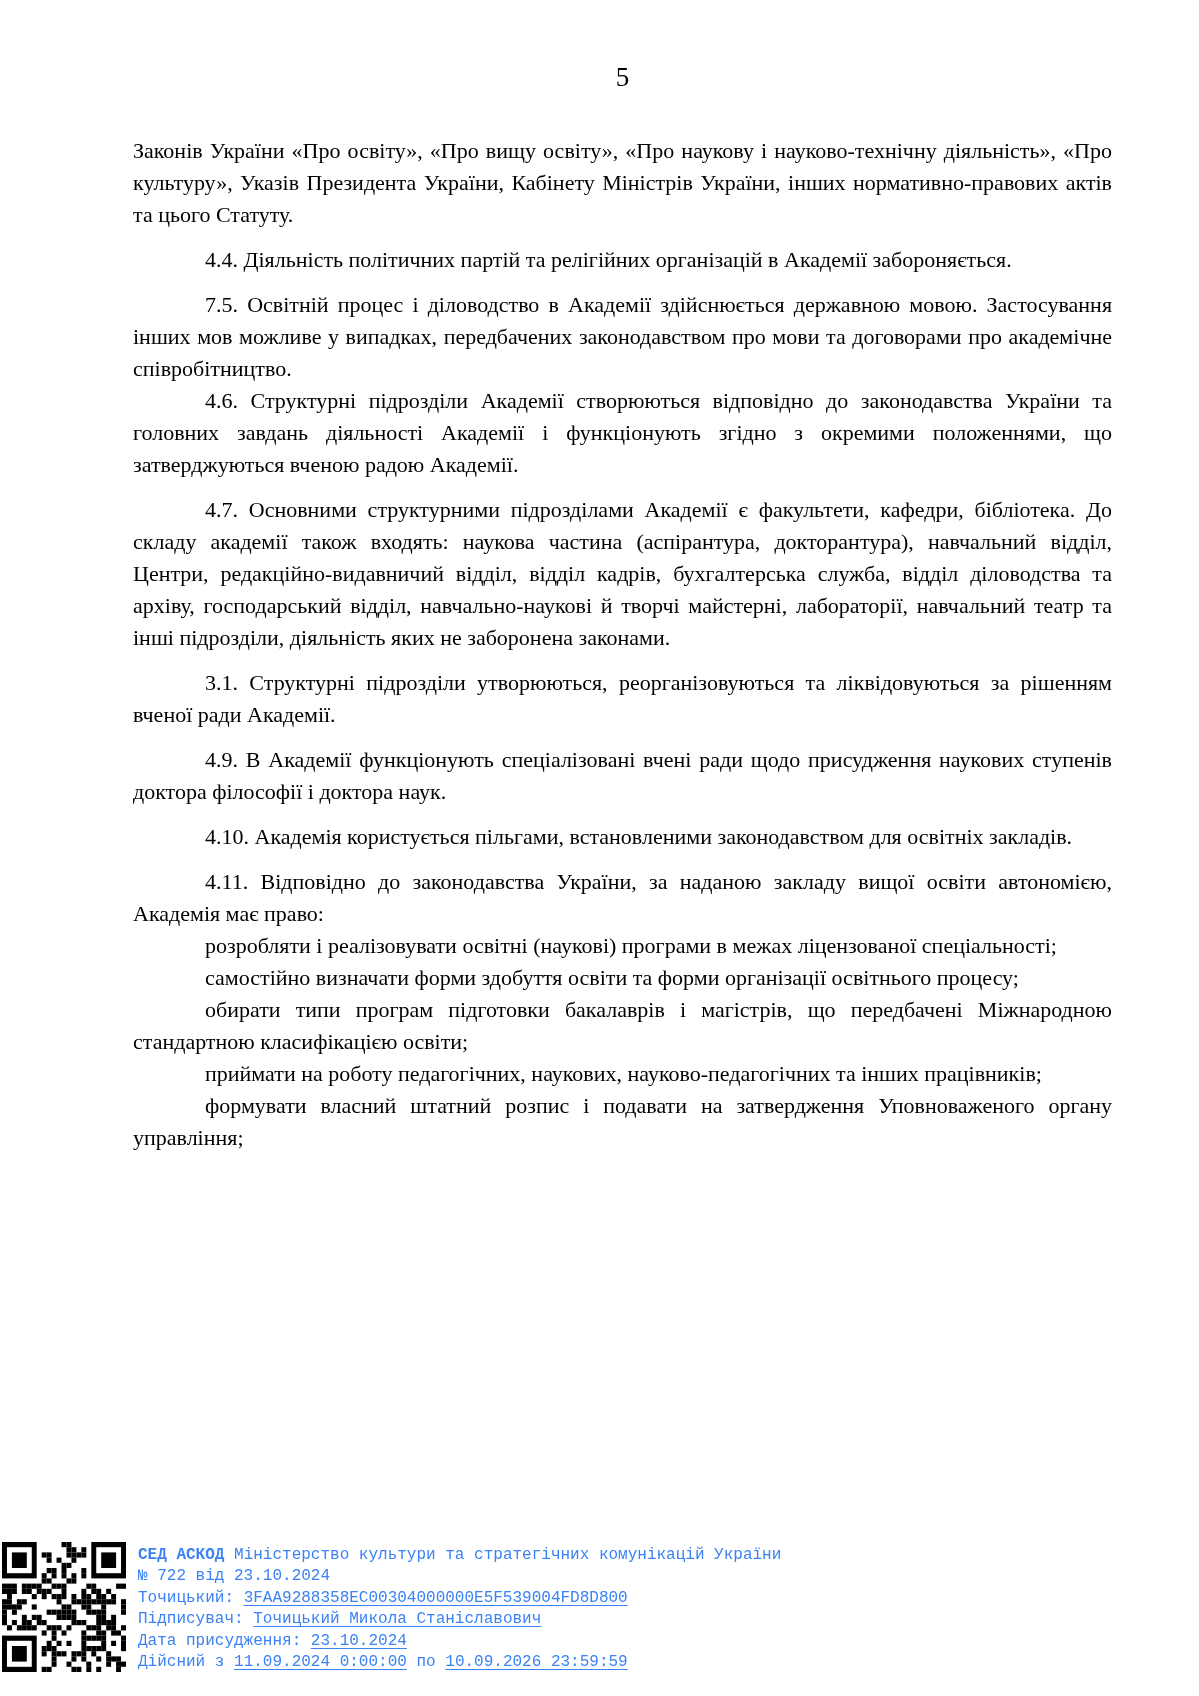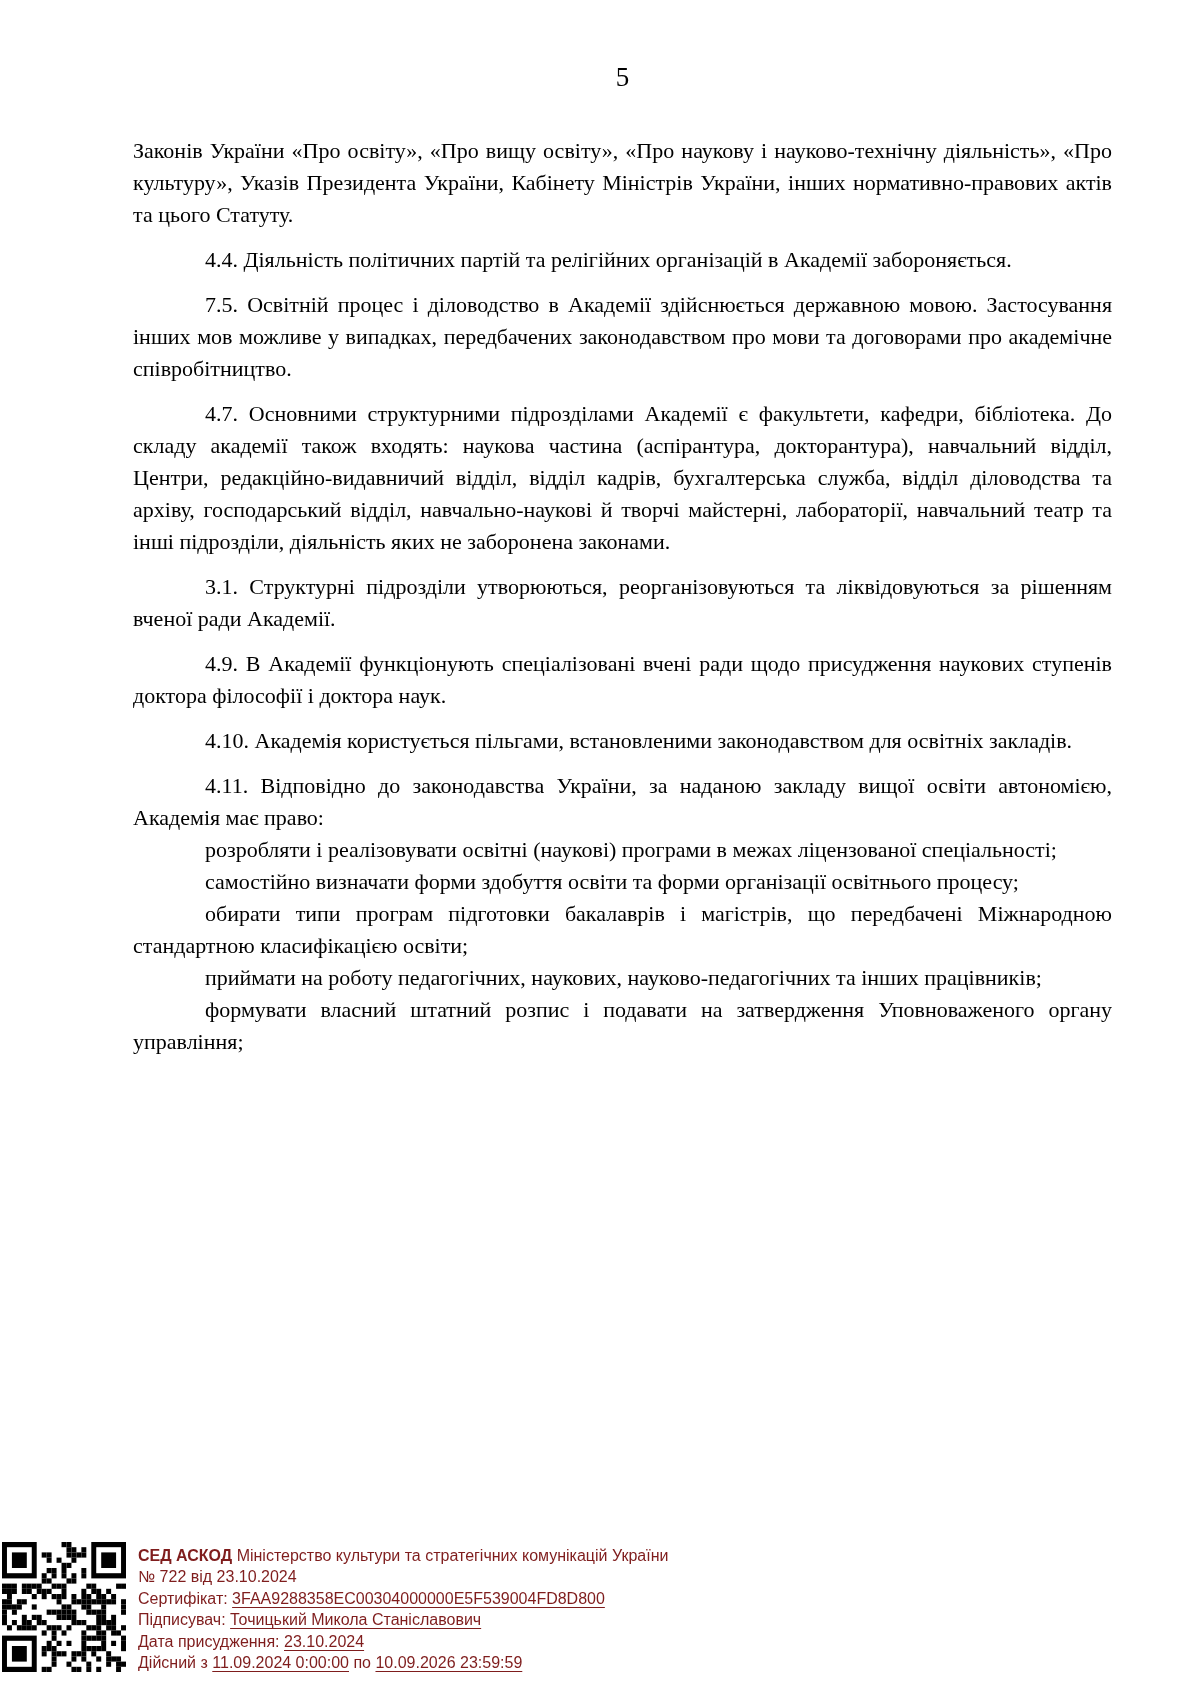--- a/index.html
+++ b/index.html
@@ -20,36 +20,37 @@
   .body-text p.ind{text-indent:72px;}
   .body-text p.gap{margin-top:13px;}
   .sig-block{
     position:absolute;left:2px;top:1542px;width:1100px;
     display:flex;align-items:flex-start;
   }
   .qr{width:124px;height:130px;flex:0 0 auto;}
   .qr svg{width:124px;height:130px;display:block;}
   .sig-lines{
     margin-left:12px;padding-top:3px;
-    font-family:Liberation Sans, sans-serif;
-    font-size:16px;line-height:21.4px;color:#7f1d1d;
+    font-family:Liberation Mono, monospace;
+    font-size:16px;line-height:21.4px;color:#3b82f6;
     white-space:nowrap;
   }
   .sig-lines .bold{font-weight:bold;}
   .sig-lines .u{text-decoration:underline;text-underline-offset:3px;}
 </style>
 </head>
 <body>
 
 <div class="page-number">5</div>
 
 <main class="body-text">
   <p class="cont">Законів України «Про освіту», «Про вищу освіту», «Про наукову і науково-технічну діяльність», «Про культуру», Указів Президента України, Кабінету Міністрів України, інших нормативно-правових актів та цього Статуту.</p>
   <p class="ind gap">4.4. Діяльність політичних партій та релігійних організацій в Академії забороняється.</p>
   <p class="ind gap">7.5. Освітній процес і діловодство в Академії здійснюється державною мовою. Застосування інших мов можливе у випадках, передбачених законодавством про мови та договорами про академічне співробітництво.</p>
+  <p class="ind">4.6. Структурні підрозділи Академії створюються відповідно до законодавства України та головних завдань діяльності Академії і функціонують згідно з окремими положеннями, що затверджуються вченою радою Академії.</p>
   <p class="ind gap">4.7. Основними структурними підрозділами Академії є факультети, кафедри, бібліотека. До складу академії також входять: наукова частина (аспірантура, докторантура), навчальний відділ, Центри, редакційно-видавничий відділ, відділ кадрів, бухгалтерська служба, відділ діловодства та архіву, господарський відділ, навчально-наукові й творчі майстерні, лабораторії, навчальний театр та інші підрозділи, діяльність яких не заборонена законами.</p>
   <p class="ind gap">3.1. Структурні підрозділи утворюються, реорганізовуються та ліквідовуються за рішенням вченої ради Академії.</p>
   <p class="ind gap">4.9. В Академії функціонують спеціалізовані вчені ради щодо присудження наукових ступенів доктора філософії і доктора наук.</p>
   <p class="ind gap">4.10. Академія користується пільгами, встановленими законодавством для освітніх закладів.</p>
   <p class="ind gap">4.11. Відповідно до законодавства України, за наданою закладу вищої освіти автономією, Академія має право:</p>
   <p class="ind">розробляти і реалізовувати освітні (наукові) програми в межах ліцензованої спеціальності;</p>
   <p class="ind">самостійно визначати форми здобуття освіти та форми організації освітнього процесу;</p>
   <p class="ind">обирати типи програм підготовки бакалаврів і магістрів, що передбачені Міжнародною стандартною класифікацією освіти;</p>
   <p class="ind">приймати на роботу педагогічних, наукових, науково-педагогічних та інших працівників;</p>
   <p class="ind">формувати власний штатний розпис і подавати на затвердження Уповноваженого органу управління;</p>
@@ -272,18 +273,18 @@
         <rect x="70" y="120" width="5" height="5" fill="#000"></rect>
         <rect x="75" y="120" width="5" height="5" fill="#000"></rect>
         <rect x="85" y="120" width="5" height="5" fill="#000"></rect>
         <rect x="95" y="120" width="5" height="5" fill="#000"></rect>
         <rect x="115" y="120" width="5" height="5" fill="#000"></rect>
       </svg>
   </div>
   <div class="sig-lines">
     <div><span class="bold">СЕД АСКОД</span> <span>Міністерство культури та стратегічних комунікацій України</span></div>
     <div>№ 722 від 23.10.2024</div>
-    <div><span>Сертифікат:</span> <span class="u">3FAA9288358EC00304000000E5F539004FD8D800</span></div>
+    <div><span>Точицький:</span> <span class="u">3FAA9288358EC00304000000E5F539004FD8D800</span></div>
     <div><span>Підписувач:</span> <span class="u">Точицький Микола Станіславович</span></div>
     <div><span>Дата присудження:</span> <span class="u">23.10.2024</span></div>
     <div><span>Дійсний з</span> <span class="u">11.09.2024 0:00:00</span> <span>по</span> <span class="u">10.09.2026 23:59:59</span></div>
   </div>
 </footer>
 
 </body></html>

